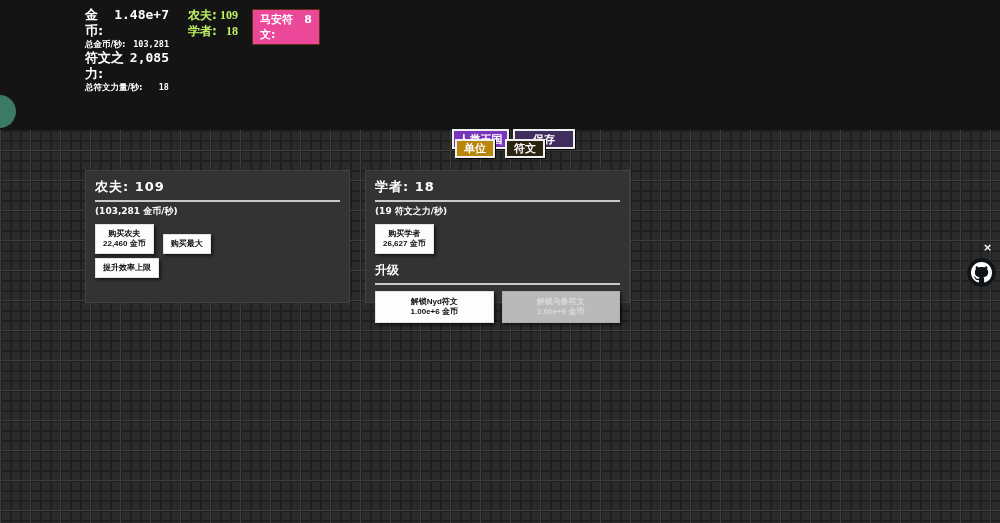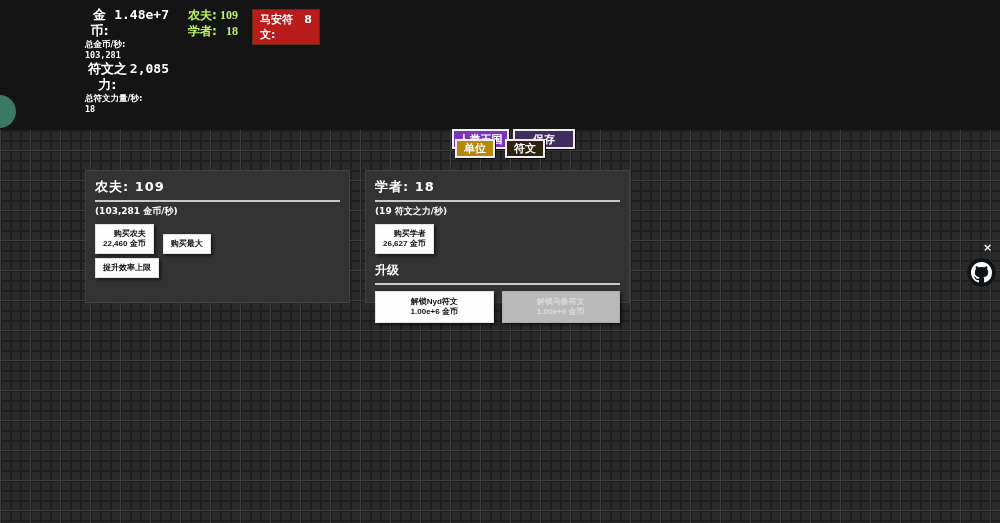--- a/index.html
+++ b/index.html
@@ -14,34 +14,34 @@
       linear-gradient(to bottom, #3d3d3d 1px, transparent 1px),
       linear-gradient(to right, #1f1f1f 2px, transparent 2px),
       linear-gradient(to bottom, #1f1f1f 2px, transparent 2px);
     background-size: 30px 30px, 30px 30px, 10px 10px, 10px 10px;
   }
 
   
   .topbar { position:absolute; left:0; top:0; width:1000px; height:130px; background:#141414; }
   .teal-circle { position:absolute; left:-17px; top:95px; width:33px; height:33px; border-radius:50%; background:#3d7a66; }
 
-  .stats { position:absolute; left:85px; top:7px; width:84px; color:#fff; font-weight:bold;text-align:center; }
+  .stats { position:absolute; left:85px; top:7px; width:84px; color:#fff; font-weight:bold; }
   .srow { display:flex; justify-content:space-between; align-items:baseline; }
   .srow.lg { font-size:13px; line-height:16px; }
-  .srow.sm { font-size:8.5px; line-height:11px;flex-direction:column; }
+  .srow.sm { font-size:8.5px; line-height:11px; }
   .srow .val { font-family:"DejaVu Sans Mono", monospace; }
 
   .units { position:absolute; left:188px; top:7px; width:50px; color:#bef264; font-weight:bold; }
   .urow { display:flex; justify-content:space-between; align-items:baseline; font-size:12px; line-height:16px; }
   .urow .val { font-family:Liberation Serif, serif;text-align:center; }
 
   .badge {
     position:absolute; left:252px; top:9px; width:68px; padding:2px 7px;
     display:flex; justify-content:space-between; align-items:baseline;
-    background:#b91c1c; border:1px solid #5f2f0f; color:#fff; font-weight:bold; font-size:11px;
+    background:#ec4899; border:1px solid #5f2f0f; color:#fff; font-weight:bold; font-size:11px;
   }
 
   
   .btn-nav {
     position:absolute; top:129px; height:20px; display:flex; align-items:center; justify-content:center;
     color:#fff; font-weight:bold; font-size:11px; border:2px solid #efefef; cursor:pointer;
     box-shadow:1px 1px 0 #000;
   }
   .btn-kingdom { left:452px; width:57px; background:#7a35bd; }
   .btn-save    { left:513px; width:62px; background:#3f2d5e; }
@@ -66,21 +66,21 @@
   .p-title { font-size:13px; font-weight:bold; letter-spacing:1px; }
   .p-hr { border:none; border-top:2px solid #c9c9c9; margin:4px 0 3px 0; }
   .p-rate { font-size:9px; font-weight:bold; }
   .p-section { font-size:12px; font-weight:bold; margin-top:8px; }
 
   .btn {
     background:#fdfdfd; color:#111; font-weight:bold; font-size:8px; line-height:10px;
     border:1px solid #e2e2e2; box-shadow:2px 2px 3px rgba(0,0,0,0.55);
     padding:4px 7px; cursor:pointer; text-align:center;
   }
-  .btn.left { text-align:right; }
+  .btn.left { text-align:center; }
   .btn .ln { display:block; }
   .btn:disabled, .btn.disabled { background:#b9b9b9; color:#d9d9d9; border-color:#adadad; cursor:default; }
 
   .brow { display:flex; align-items:flex-end; gap:9px; margin-top:6px; }
   .brow2 { margin-top:4px; }
   .unlock-row { display:flex; gap:8px; margin-top:6px; }
   .unlock-row .btn { flex:1; padding:5px 4px; }
 
   .bs-title { font-size:12.5px; font-weight:bold; margin-bottom:10px; }
   .bs-btn { padding:6px 13px; font-size:8.5px; }

